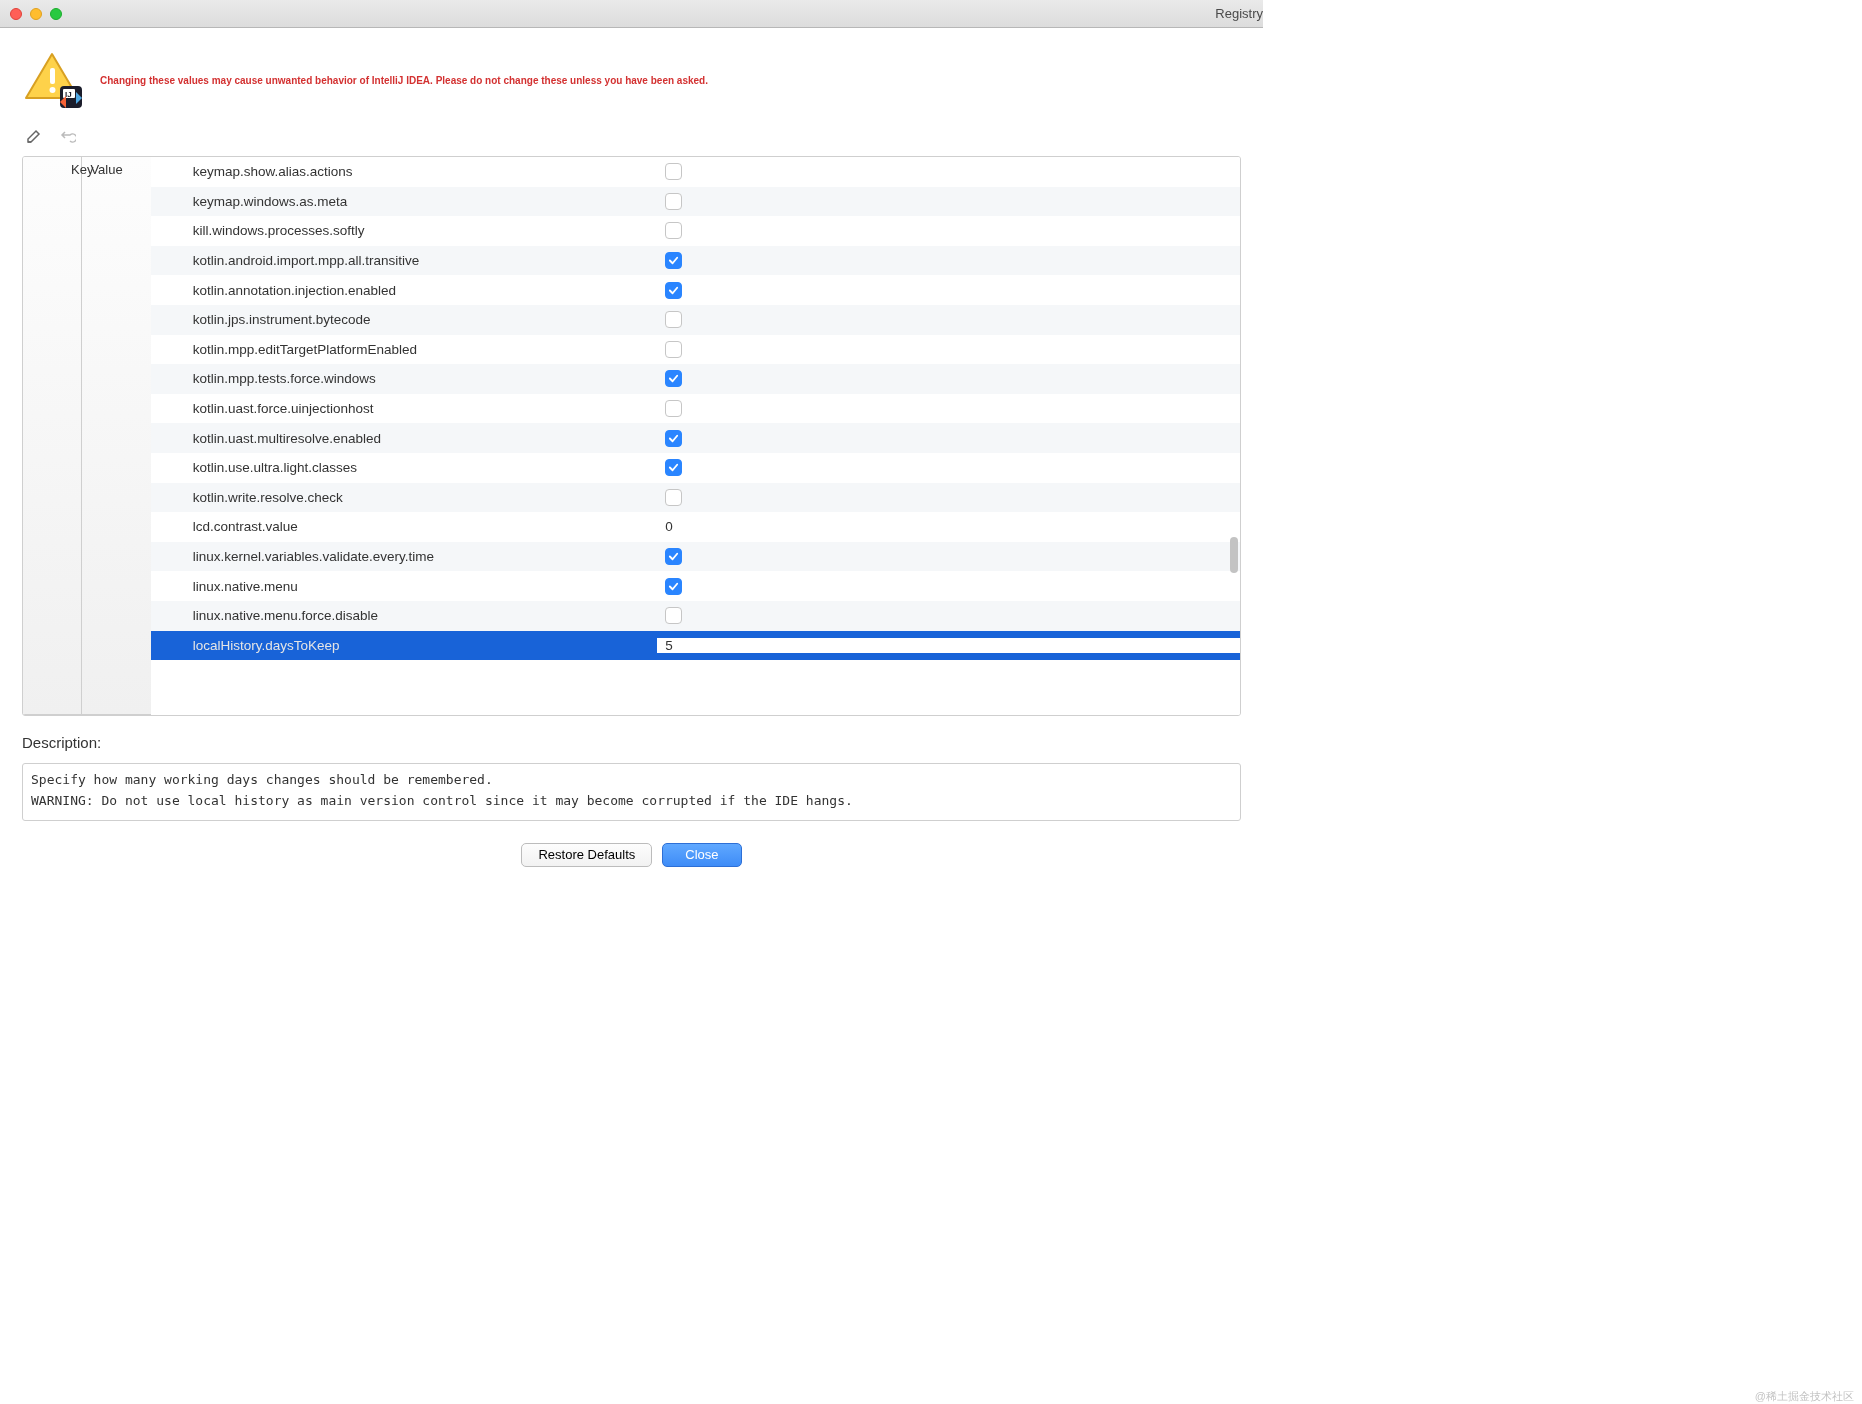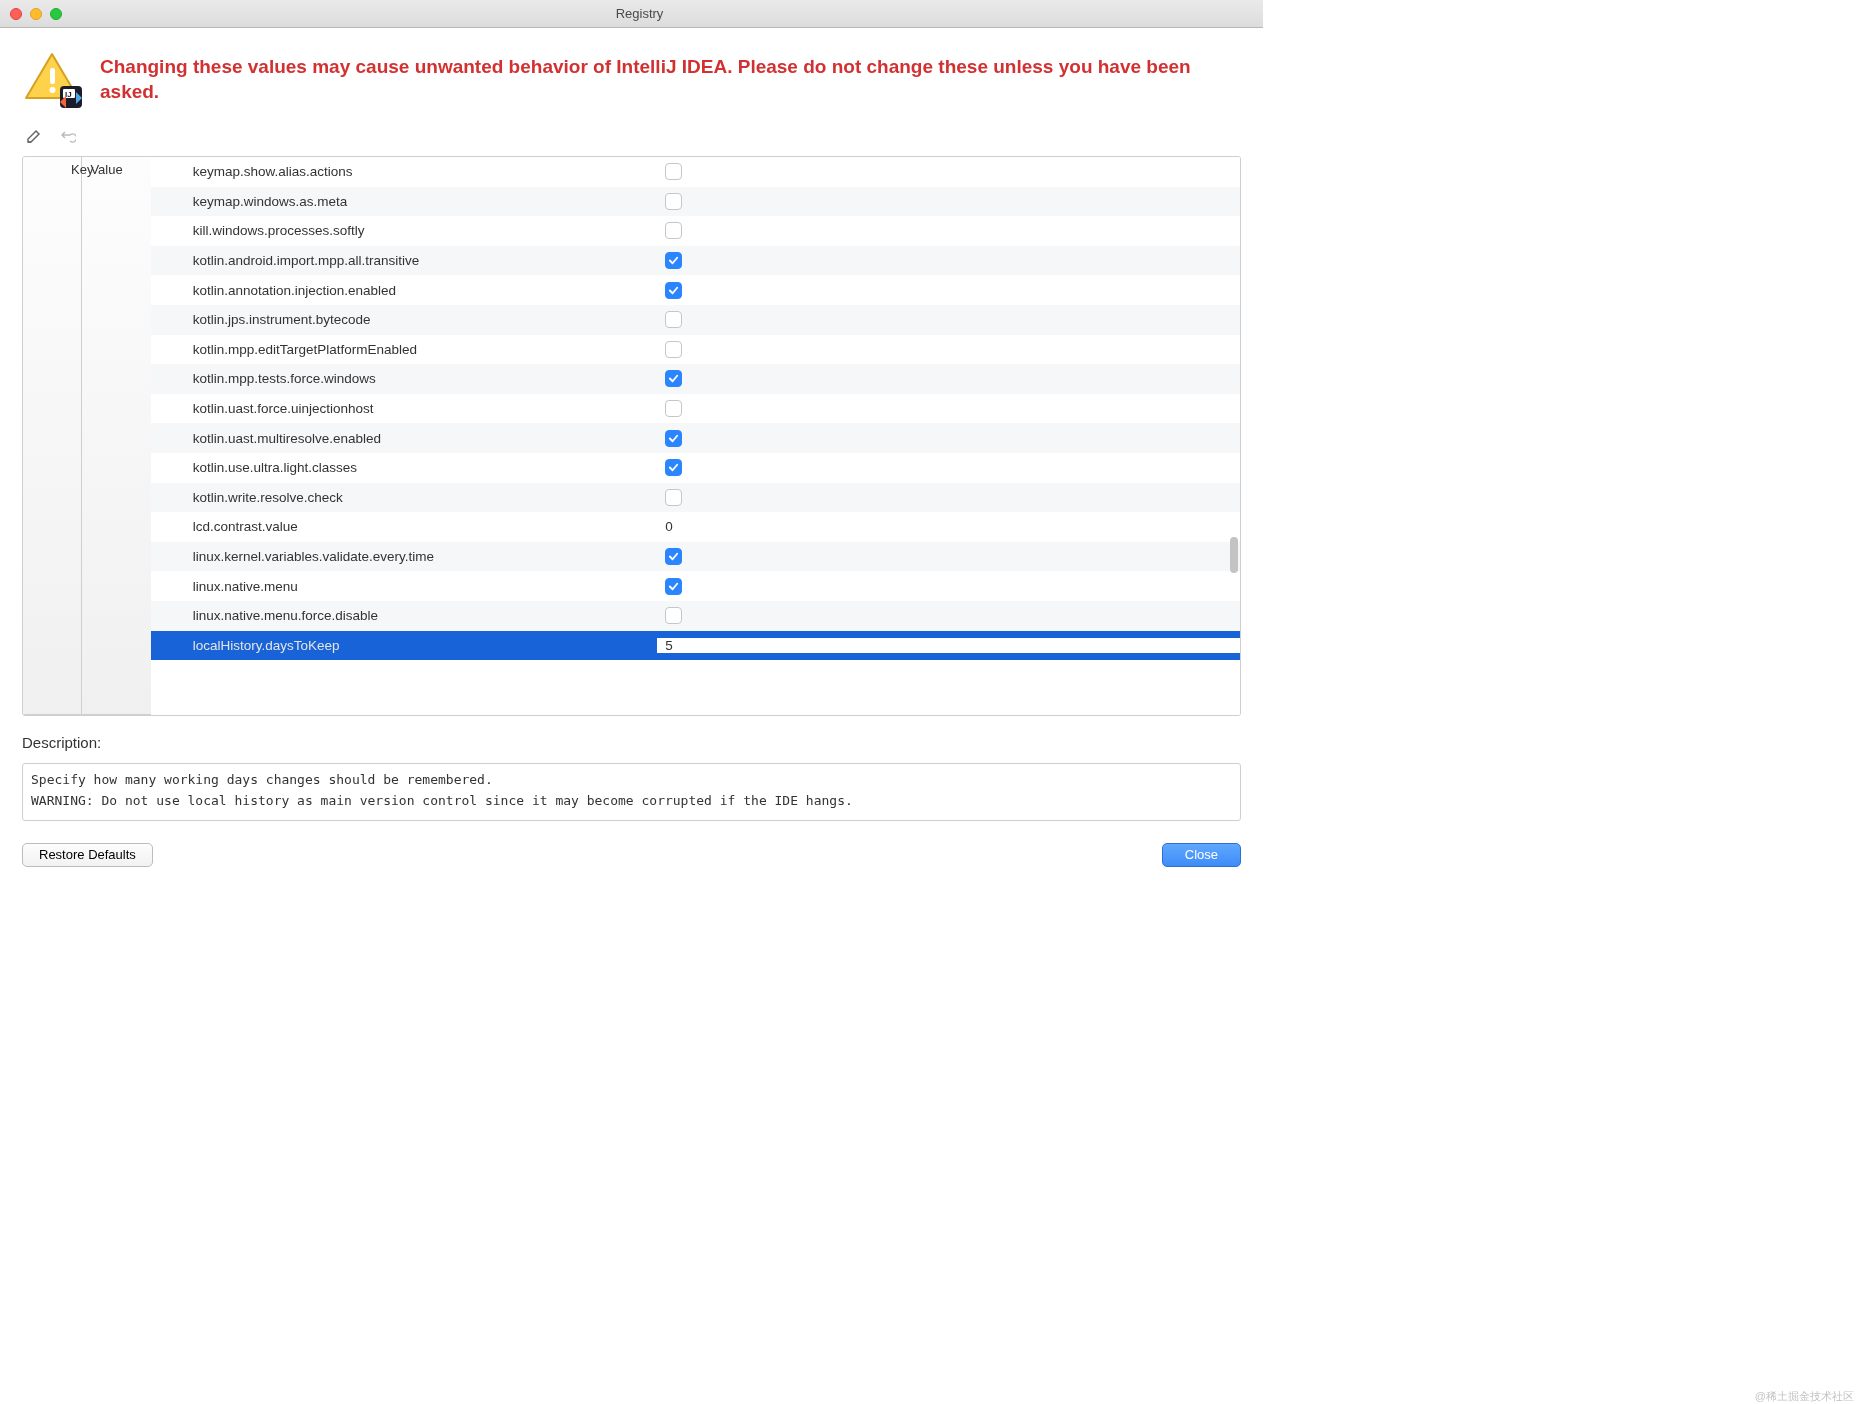--- a/index.html
+++ b/index.html
@@ -19,28 +19,28 @@
   display: flex;
   align-items: center;
   position: relative;
 }
 .traffic { display: flex; gap: 8px; margin-left: 10px; }
 .tl { width: 12px; height: 12px; border-radius: 50%; }
 .tl.red { background: #ff5f57; border: 0.5px solid #e14138; }
 .tl.yellow { background: #ffbd2e; border: 0.5px solid #e1a11e; }
 .tl.green { background: #28c940; border: 0.5px solid #1bad2c; }
 .title {
-  position: absolute; left: 16px; right: 0; text-align: center;
+  position: absolute; left: 16px; right: 0; text-align: right;
   font-size: 13px; color: #4a4a4a; pointer-events: none;
 }
 .content { padding: 20px 22px 0 22px; }
 .warnrow { display: flex; align-items: center; gap: 14px; margin-bottom: 14px; }
 .warnicon { width: 64px; height: 64px; position: relative; flex-shrink: 0; }
 .warnicon svg { width: 100%; height: 100%; }
-.warntext { color: #d33131; font-weight: bold; font-size: 19px; line-height: 1.3; }
+.warntext { color: #d33131; font-weight: bold; font-size: 10px; line-height: 1.3; }
 .toolbar { display: flex; gap: 14px; margin: 0 0 10px 2px; }
 .toolbtn { width: 20px; height: 20px; display:flex; align-items:center; justify-content:center; color:#666; cursor:pointer; }
 .toolbtn.disabled { color:#bbb; }
 .tbl-wrap { border:1px solid #cfcfcf; border-radius:3px; height:560px; overflow:hidden; display:flex; flex-direction:row; position:relative; }
 .thead { display:flex; background:linear-gradient(to bottom,#fdfdfd,#f0f0f0); border-bottom:1px solid #cfcfcf; font-size:13px; }
 .th { padding:5px 8px 6px 8px; }
 .col-key { width:46.5%; border-right:1px solid #cfcfcf; padding-left:48px; }
 .col-val { flex:1; padding-left:8px; }
 .tbody { flex:1; overflow-y:auto; background:#fff; }
 .row { display:flex; align-items:center; height:29.6px; font-size:13.5px; }
@@ -50,21 +50,21 @@
 .row.selected { background:#1863d8 !important; color:#fff; }
 .row.selected .cell-val{ background:#fff; color:#333; margin-left:0; padding-left:8px;}
 .row.selected .cell-key{ background:#1863d8; color:#e5e5e5; }
 .chk { width:17px; height:17px; border-radius:4px; border:1px solid #c6c6c6; background:#fff; display:flex; align-items:center; justify-content:center; }
 .chk.on { background:#2a85ff; border-color:#2a85ff; }
 .chk.on svg { stroke:#fff; }
 .txtval { font-size:13.5px; color:#333; }
 .desc-block { margin-top:18px; }
 .desc-label { font-size:15px; margin-bottom:12px; }
 .desc-box { border:1px solid #cfcfcf; border-radius:3px; padding:6px 8px; font-family: Menlo, Consolas, monospace; font-size:13px; line-height:1.6; height:58px; overflow:hidden; white-space:pre-wrap; }
-.footer { display:flex; justify-content:space-between; gap:10px; padding:22px 22px 0 22px; }
+.footer { display:flex; justify-content:center; gap:10px; padding:22px 22px 0 22px; }
 .btn { font-size:13px; padding:3px 16px 4px 16px; border-radius:5px; border:1px solid #bcbcbc; background:linear-gradient(to bottom,#fdfdfd,#f2f2f2); cursor:pointer; }
 .btn.primary { background:linear-gradient(to bottom,#5fa8ff,#3e8cf7); border:1px solid #2d6fd6; color:#fff; padding:3px 22px 4px 22px;}
 .scrollbar-thumb { position:absolute; right:2px; top:380px; width:8px; height:36px; background:#c3c3c3; border-radius:4px; }
 .watermark { position:absolute; bottom:0; right:8px; font-size:11px; color:rgba(0,0,0,0.25);}
 </style>
 </head>
 <body>
 
 <div class="titlebar">
   <div class="traffic">

